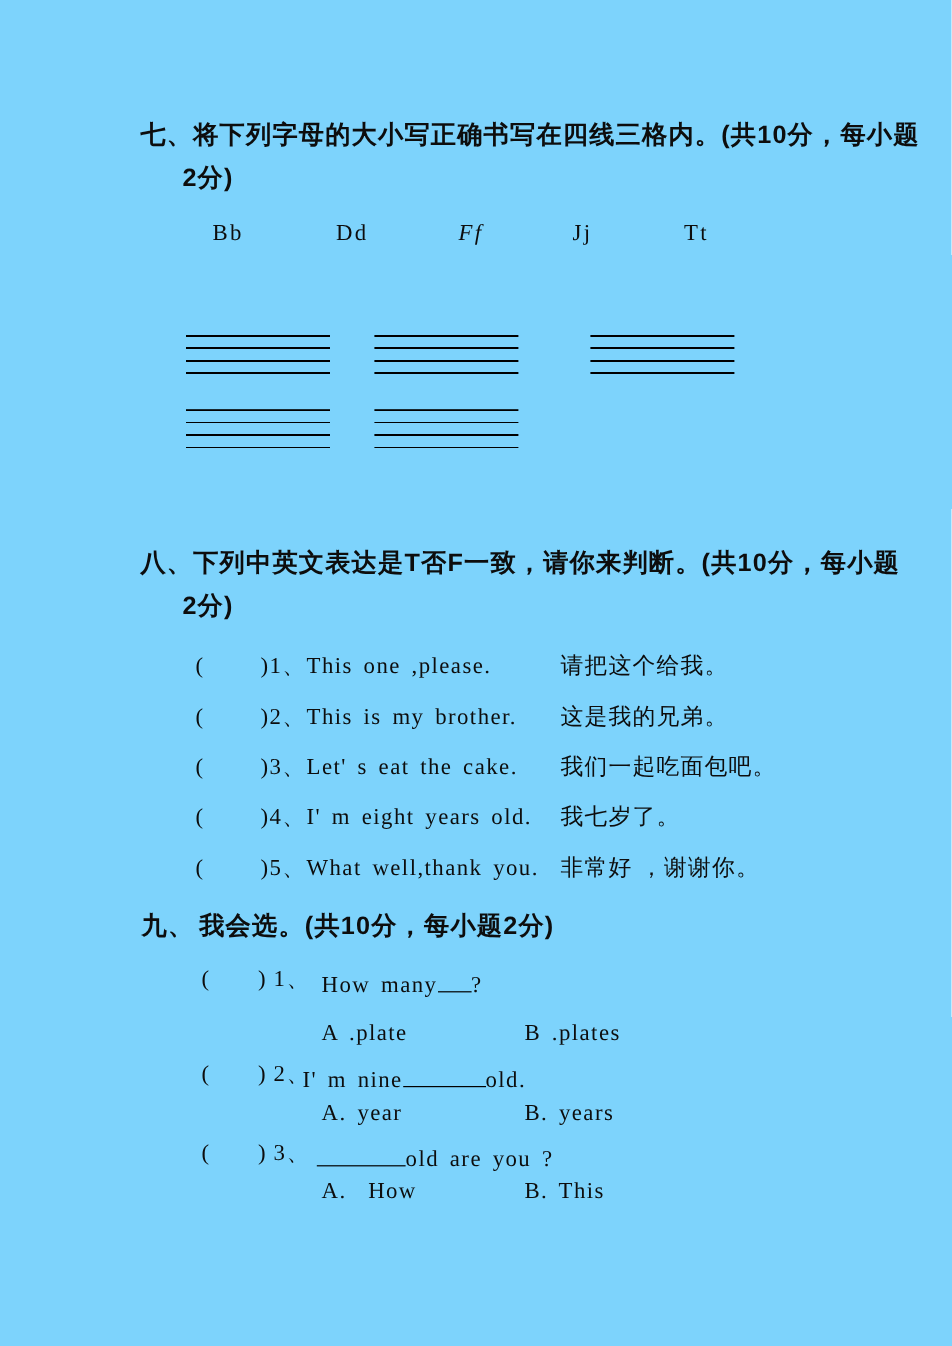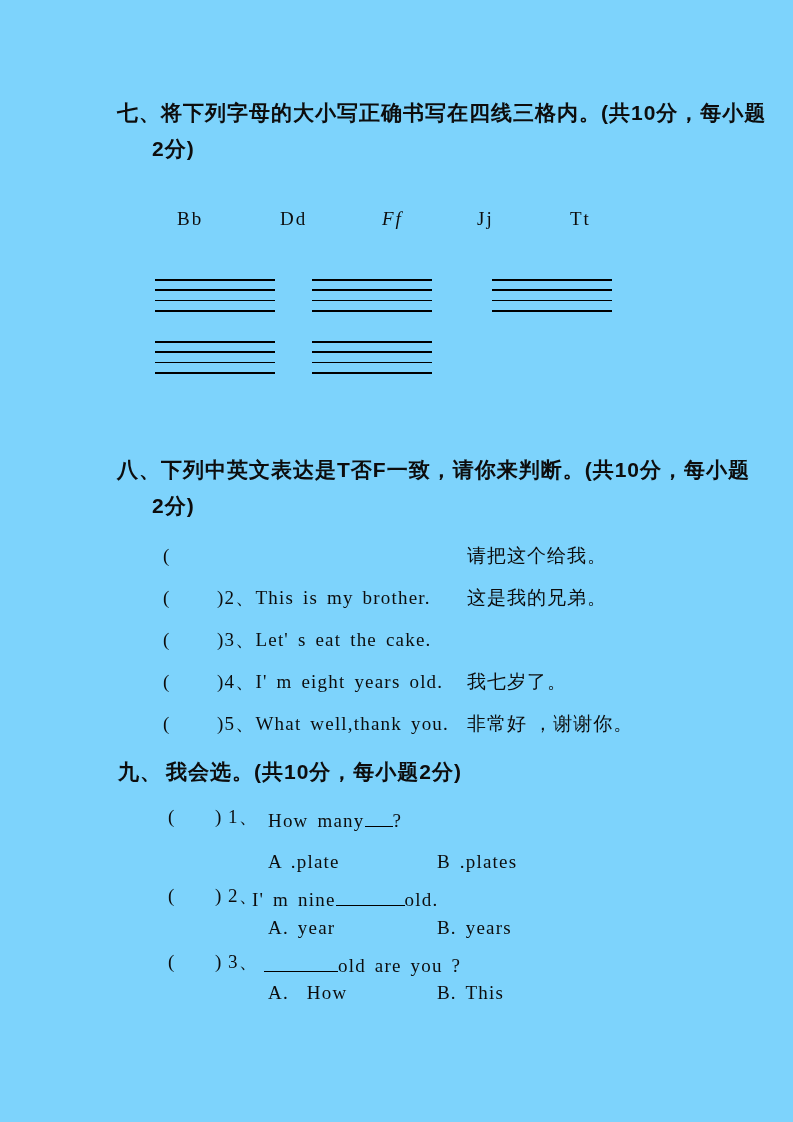--- a/index.html
+++ b/index.html
@@ -6,21 +6,21 @@
   .page{position:relative;width:793px;height:1122px;background:#7dd3fc;color:#0d0d0d;overflow:hidden;}
 
   .abs{position:absolute;}
   .h{position:absolute;font-family:"Liberation Sans","DejaVu Sans",sans-serif;font-weight:700;
      font-size:21px;letter-spacing:1px;white-space:pre;line-height:24px;}
   .en{font-family:"Liberation Serif","DejaVu Serif",serif;font-size:19px;letter-spacing:1.2px;
       word-spacing:3px;white-space:pre;line-height:22px;}
   .zh{font-family:"Liberation Sans","DejaVu Sans",sans-serif;font-size:19px;letter-spacing:1px;
       white-space:pre;line-height:22px;}
   .letter{position:absolute;top:0;font-family:"Liberation Serif","DejaVu Serif",serif;
-          font-size:19px;letter-spacing:2px;margin-top:24px;}
+          font-size:19px;letter-spacing:2px;}
 
   
   .staff{position:absolute;width:120px;height:33px;
          background:repeating-linear-gradient(to bottom,#000 0,#000 1.5px,
                     rgba(0,0,0,0) 1.5px,rgba(0,0,0,0) 10.4px);}
 
   
   .jrow{position:absolute;left:0;width:793px;height:22px;}
   .jrow .po{left:163px;} .jrow .body{left:217px;} .jrow .cn{left:467px;text-align:center;}
 
@@ -55,30 +55,32 @@
   <div class="staff" style="left:312px;top:279px;"></div>
   <div class="staff" style="left:492px;top:279px;"></div>
   <div class="staff" style="left:155px;top:341px;"></div>
   <div class="staff" style="left:312px;top:341px;"></div>
 
   <div class="h" style="left:117px;top:458px;">八、下列中英文表达是T否F一致，请你来判断。(共10分，每小题</div>
   <div class="h" style="left:152px;top:494px;">2分)</div>
 
   <div class="jrow" style="top:545px;">
     <span class="abs en po">(</span>
+    <span class="abs en body"><span>)1、</span><span>This one ,please.</span></span>
     <span class="abs zh cn">请把这个给我。</span>
   </div>
   <div class="jrow" style="top:587px;">
     <span class="abs en po">(</span>
     <span class="abs en body"><span>)2、</span><span>This is my brother.</span></span>
     <span class="abs zh cn">这是我的兄弟。</span>
   </div>
   <div class="jrow" style="top:629px;">
     <span class="abs en po">(</span>
     <span class="abs en body"><span>)3、</span><span>Let' s eat the cake.</span></span>
+    <span class="abs zh cn">我们一起吃面包吧。</span>
   </div>
   <div class="jrow" style="top:671px;">
     <span class="abs en po">(</span>
     <span class="abs en body"><span>)4、</span><span>I' m eight years old.</span></span>
     <span class="abs zh cn">我七岁了。</span>
   </div>
   <div class="jrow" style="top:713px;">
     <span class="abs en po">(</span>
     <span class="abs en body"><span>)5、</span><span>What well,thank you.</span></span>
     <span class="abs zh cn">非常好 ，谢谢你。</span>

